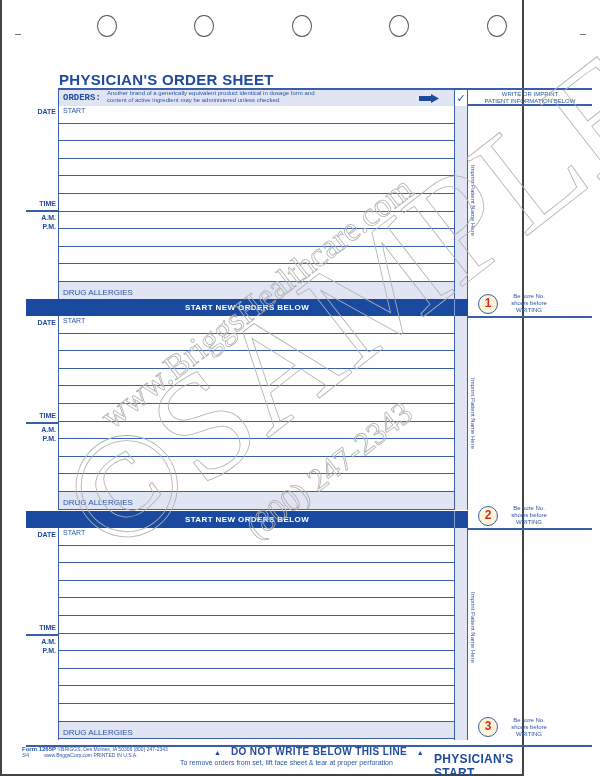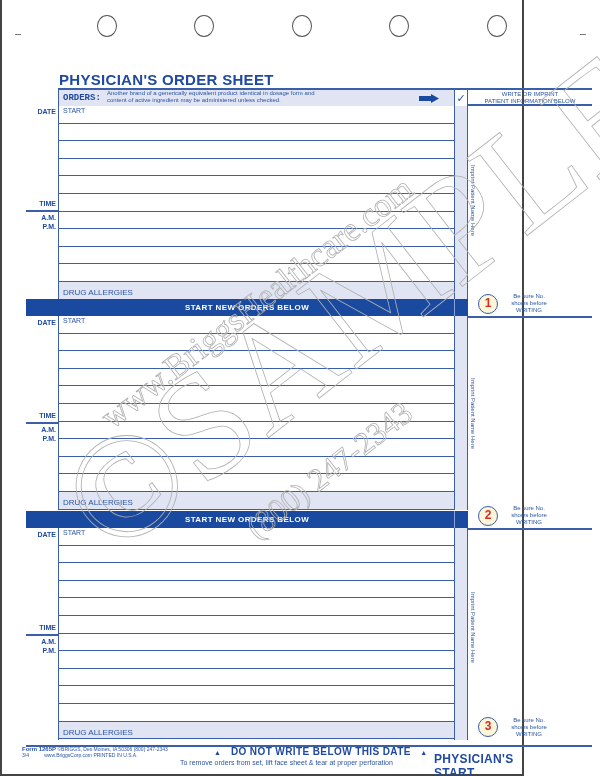--- a/index.html
+++ b/index.html
@@ -180,21 +180,21 @@
     </div>
 
   <div class="bottomline"></div>
 
   <div class="form">
     <div><b>Form 1265P</b> <span>©BRIGGS, Des Moines, IA 50306 (800) 247-2343</span></div>
     <div><span>3/4</span> &nbsp; &nbsp; &nbsp; &nbsp; &nbsp; <span>www.BriggsCorp.com  PRINTED IN U.S.A.</span></div>
   </div>
   <div class="dnw">
     <span style="font-size:7px">▲</span>&nbsp;&nbsp;
-    <span>DO NOT WRITE BELOW THIS DATE</span>&nbsp;&nbsp;
+    <span>DO NOT WRITE BELOW THIS LINE</span>&nbsp;&nbsp;
     <span style="font-size:7px">▲</span>
   </div>
   <div class="remove">To remove orders from set, lift face sheet &amp; tear at proper perforation</div>
   <div class="phys">PHYSICIAN'S START</div>
 
   <svg class="watermark" viewBox="0 0 600 776">
     <g fill="none" stroke="#b0b0b0" stroke-width="0.8" font-family="Liberation Serif, serif">
       <text x="0" y="0" font-size="150" transform="translate(110,560) rotate(-38)">©SAMPLE</text>
       <text x="0" y="0" font-size="34" transform="translate(110,430) rotate(-38)">www.BriggsHealthcare.com</text>
       <text x="0" y="0" font-size="32" transform="translate(255,540) rotate(-38)">(800) 247-2343</text>

